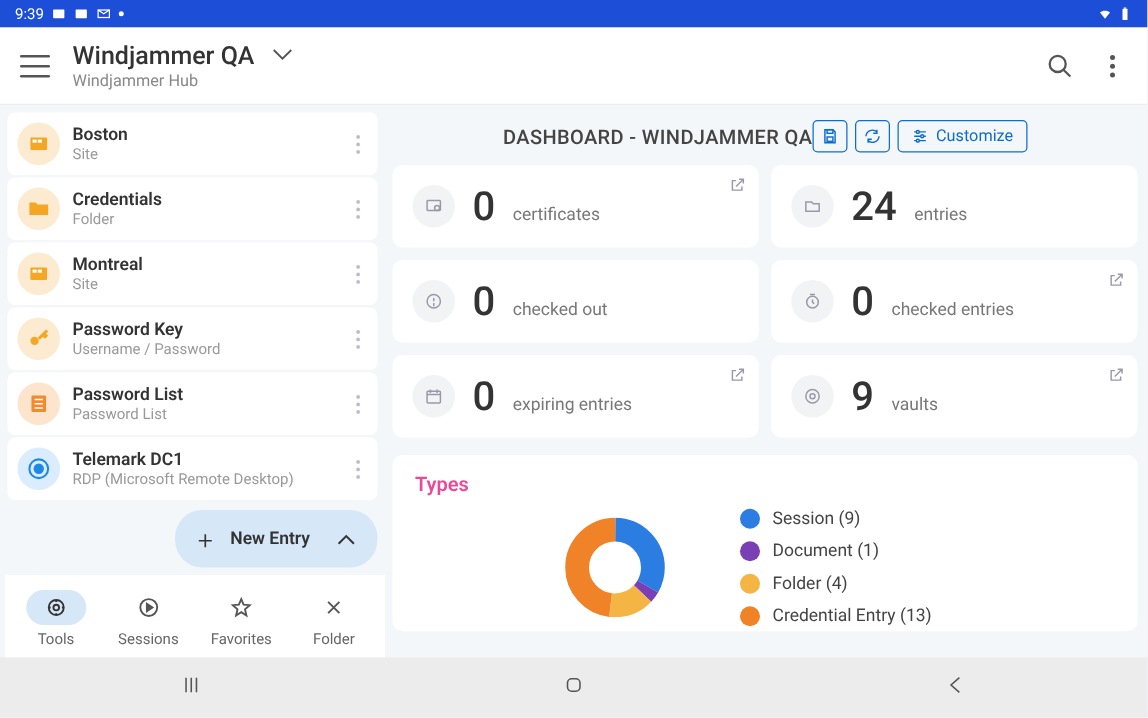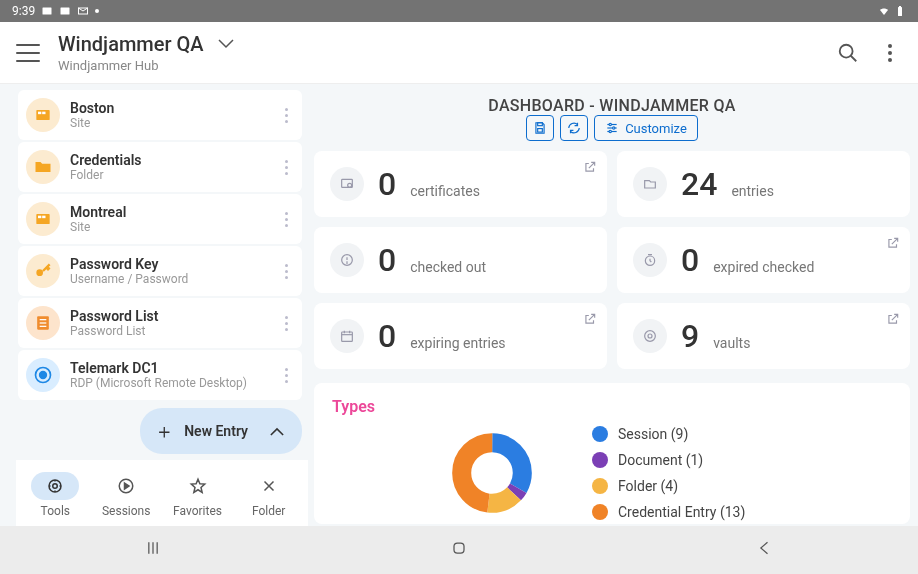--- a/index.html
+++ b/index.html
@@ -1,36 +1,36 @@
 <!DOCTYPE html>
 <html><head>
 <meta charset="utf-8">
 <style>
 * { box-sizing: border-box; margin: 0; padding: 0; font-family: -apple-system, Roboto, Arial, sans-serif; }
 body { width: 918px; height: 574px; background: #f0f0f0; overflow: hidden; position: relative; }
 
-.status-bar { height: 22px; background: #737373; color: #fff; display: flex; padding: 0 12px; font-size: 12px; justify-content: space-between; }
+.status-bar { height: 22px; background: #1d4ed8; color: #fff; display: flex; padding: 0 12px; font-size: 12px; justify-content: space-between; }
 .status-left { display: flex; gap: 6px; align-items: center; }
 .status-right { display: flex; gap: 4px; align-items: center; }
 .status-icon { width: 12px; height: 12px; display: inline-flex; }
 
 .app-header { height: 62px; background: #fff; display: flex; align-items: center; padding: 0 16px; gap: 18px; border-bottom: 1px solid #eee; }
 .hamburger { width: 24px; height: 18px; display: flex; flex-direction: column; justify-content: space-between; cursor: pointer; }
 .hamburger span { height: 2px; background: #555; border-radius: 1px; }
 .header-titles { display: flex; flex-direction: column; }
 .header-title-row { display: flex; align-items: center; gap: 14px; }
 .header-title { font-size: 20px; font-weight: 500; color: #333; }
 .header-subtitle { font-size: 13px; color: #888; margin-top: 2px; }
 .chevron-down { width: 16px; height: 10px; }
 .header-spacer { flex: 1; }
 .header-icon { width: 24px; height: 24px; display: flex; align-items: center; justify-content: center; cursor: pointer; }
 
 .main-area { display: flex; height: 442px; background: #f4f7f9; }
 
-.sidebar { width: 308px; background: #f4f7f9; display: flex; flex-direction: column; padding: 4px 0 0 16px; }
+.sidebar { width: 308px; background: #f4f7f9; display: flex; flex-direction: column; padding: 4px 0 0 4px; }
 .entry-list { flex: 0 0 auto; }
 .entry-item { background: #fff; border-radius: 6px; margin: 2px 6px 2px 2px; display: flex; align-items: center; padding: 8px 6px 8px 8px; gap: 10px; position: relative; }
 .entry-icon { width: 34px; height: 34px; border-radius: 17px; display: flex; align-items: center; justify-content: center; flex-shrink: 0; }
 .entry-icon svg { width: 20px; height: 20px; }
 .entry-text { flex: 1; display: flex; flex-direction: column; }
 .entry-title { font-size: 14px; font-weight: 600; color: #333; }
 .entry-sub { font-size: 12px; color: #999; }
 .entry-more { width: 20px; display: flex; flex-direction: column; align-items: center; gap: 3px; cursor: pointer; }
 .entry-more span { width: 3px; height: 3px; background: #bbc; border-radius: 50%; }
 
@@ -40,21 +40,21 @@
 .new-entry-label { font-size: 14px; font-weight: 600; color: #333; }
 .new-entry-chevwrap { width: 30px; height: 30px; border-radius: 15px; display: flex; align-items: center; justify-content: center; margin-left: 4px; }
 
 .bottom-tabs { margin-top: auto; display: flex; justify-content: space-around; padding: 12px 4px 8px 4px; background: #fff; }
 .tab { display: flex; flex-direction: column; align-items: center; gap: 4px; font-size: 12px; color: #666; cursor: pointer; }
 .tab.active .tab-icon-wrap { background: #d6e7f8; }
 .tab-icon-wrap { width: 48px; height: 28px; border-radius: 14px; display: flex; align-items: center; justify-content: center; }
 .tab-icon-wrap svg { width: 18px; height: 18px; }
 
 .content { flex: 1; padding: 4px 8px 0 6px; overflow: hidden; }
-.dash-header { display: flex; align-items: center; justify-content: center; padding: 8px 2px 10px 2px; flex-direction: column; }
+.dash-header { display: flex; align-items: center; justify-content: center; padding: 8px 2px 10px 2px; }
 .dash-title { font-size: 16px; font-weight: 500; color: #444; letter-spacing: 0.3px; }
 .dash-actions { display: flex; gap: 6px; }
 .dash-icon-btn { border: 1.5px solid #0d6dce; border-radius: 4px; width: 28px; height: 26px; display: flex; align-items: center; justify-content: center; color: #0d6dce; cursor: pointer; }
 .dash-customize { border: 1.5px solid #0d6dce; border-radius: 4px; height: 26px; display: flex; align-items: center; gap: 6px; padding: 0 10px; color: #0d6dce; font-size: 13px; cursor: pointer; }
 
 .cards-grid { display: grid; grid-template-columns: 1fr 1fr; gap: 10px; }
 .card { background: #fff; border-radius: 8px; padding: 14px 16px; display: flex; align-items: center; gap: 14px; position: relative; min-height: 58px; }
 .card-icon { width: 34px; height: 34px; background: #f1f3f5; border-radius: 17px; display: flex; align-items: center; justify-content: center; color: #aab; flex-shrink: 0; }
 .card-icon svg { width: 16px; height: 16px; }
 .card-value { font-size: 32px; font-weight: 500; color: #333; }
@@ -366,21 +366,21 @@
     <div class="card-label">checked out</div>
     </div>
         <div class="card">
     <div class="card-icon">
             <svg viewBox="0 0 24 24" fill="none" stroke="#99a" stroke-width="1.8">
               <circle cx="12" cy="13" r="7"></circle>
               <path d="M12 10v3l2 2M9 4h6"></path>
             </svg>
           </div>
     <div class="card-value">0</div>
-    <div class="card-label">expired checked</div>
+    <div class="card-label">checked entries</div>
     <div class="card-ext"><svg viewBox="0 0 24 24" width="14" height="14" fill="none" stroke="#99a" stroke-width="2">
               <path d="M14 4h6v6M20 4L10 14M18 14v5H5V6h5"></path>
             </svg></div>
         </div>
         <div class="card">
     <div class="card-icon">
             <svg viewBox="0 0 24 24" fill="none" stroke="#99a" stroke-width="1.8">
               <rect x="4" y="6" width="16" height="14" rx="1"></rect>
               <line x1="4" y1="10" x2="20" y2="10"></line>
               <line x1="8" y1="4" x2="8" y2="8"></line>

